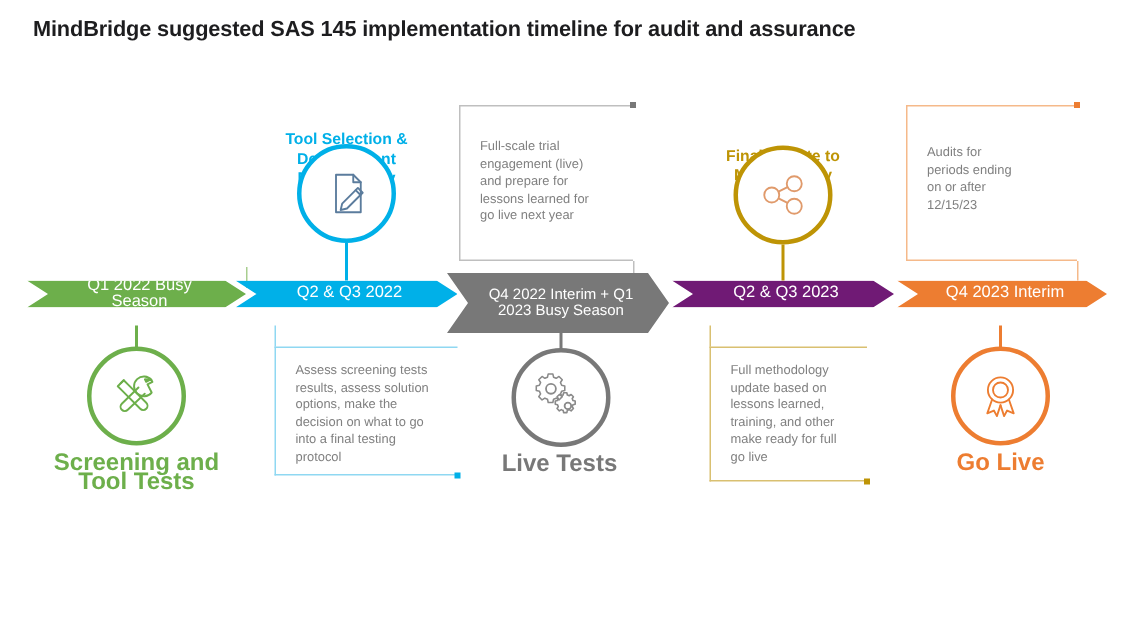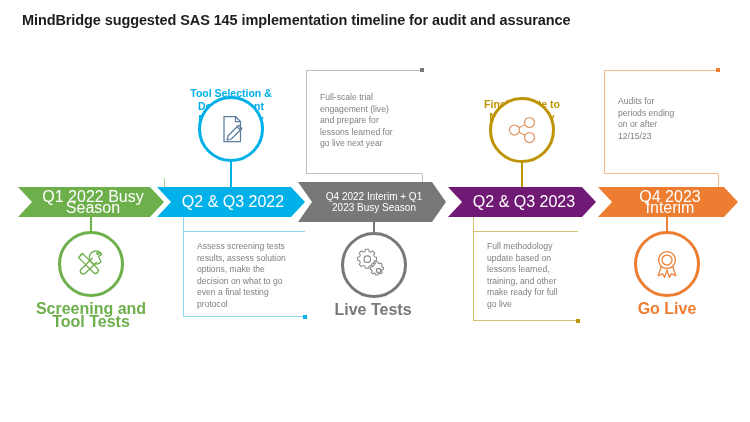--- a/index.html
+++ b/index.html
@@ -36,27 +36,27 @@
   
   .stage {
     position: absolute;
     top: 0;
     height: 422px;
   }
 
   
   .chev {
     position: absolute;
-    height: 30px;
+    height: 18px;
     display: flex;
     align-items: center;
     justify-content: center;
     box-sizing: border-box;
     color: #ffffff;
-    font-size: 16px;
+    font-size: 11px;
     line-height: 11.5px;
     text-align: center;
     padding: 0 16px 0 20px;
     clip-path: polygon(0 0, calc(100% - 14px) 0, 100% 50%, calc(100% - 14px) 100%, 0 100%, 14px 50%);
   }
   .chev.two-line { font-size: 10px; }
 
   
   .callout {
     position: absolute;
@@ -180,21 +180,21 @@
 
     <div class="stem" style="left:26px; top:217px; height:14px; background:#8FD8F2;"></div>
 
     <div class="callout" style="left:26px; top:231px; width:122px; height:86px;">
       <div class="bracket" style="border-left:1.2px solid #8FD8F2; border-top:1.2px solid #8FD8F2; border-bottom:1.2px solid #8FD8F2; border-right:none;"></div>
       <div class="dot" style="right:-1.8px; bottom:-1.8px; background:#00B0E8;"></div>
       <div class="txt" style="top:10px;">Assess screening tests
 results, assess solution
 options, make the
 decision on what to go
-even a final testing
+into a final testing
 protocol</div>
     </div>
   </div>
 
   <div class="stage" style="left:298px;width:148px;">
 
     <div class="callout" style="left:8px; top:70px; width:116px; height:104px;">
       <div class="bracket" style="border-left:1.2px solid #BFBFBF; border-top:1.2px solid #BFBFBF; border-bottom:1.2px solid #BFBFBF; border-right:none;"></div>
       <div class="dot" style="right:-1.8px; top:-1.8px; background:#787878;"></div>
       <div class="txt" style="top:22px;">Full-scale trial

